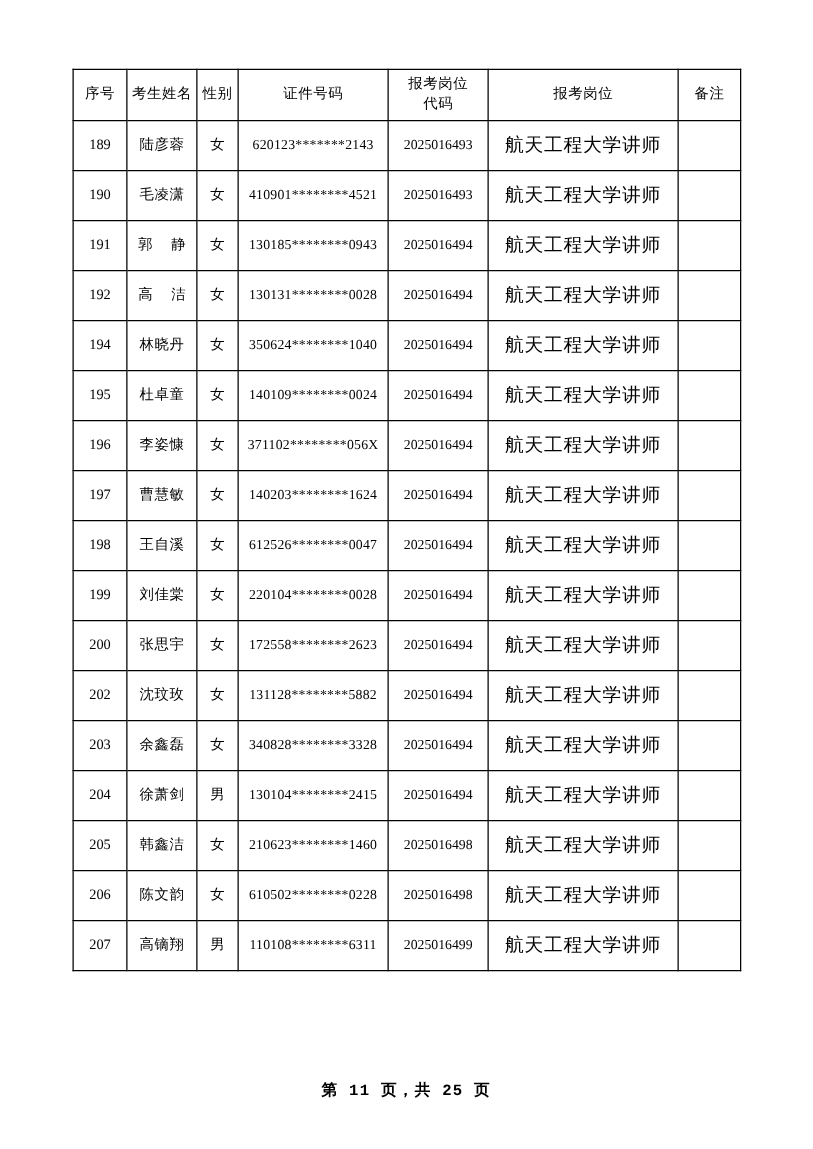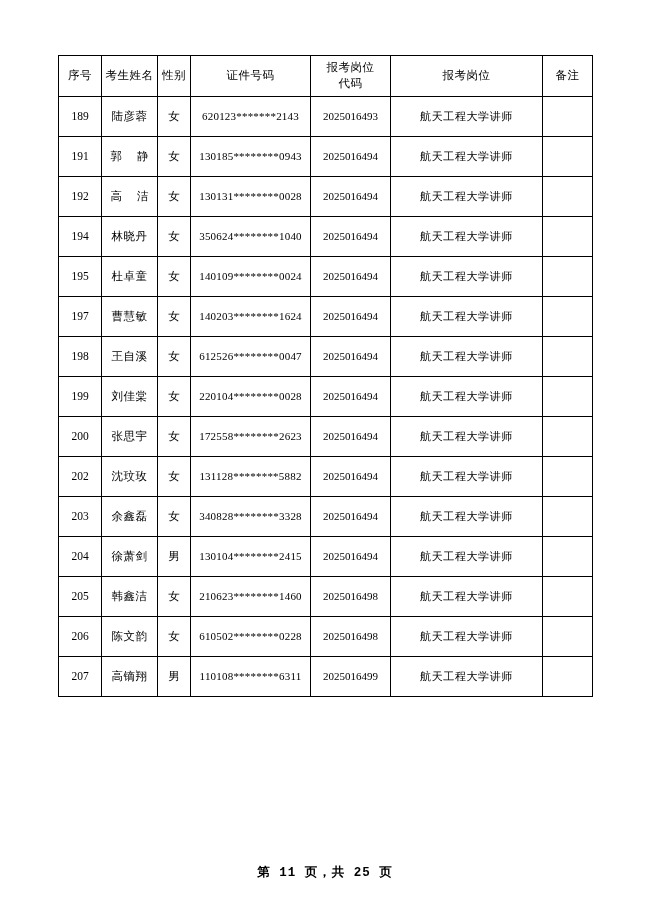--- a/index.html
+++ b/index.html
@@ -75,21 +75,21 @@
     font-size: 11px;
     letter-spacing: 0.2px;
     font-family: "Liberation Serif", "DejaVu Serif", serif;
   }
   .cell-code {
     font-size: 11px;
     font-family: "Liberation Serif", "DejaVu Serif", serif;
     margin-top: 20px;
   }
   .cell-post {
-    font-size: 11px;
+    font-size: 15px;
     letter-spacing: 0.6px;
   }
   .cell-note { }
 
   .footer {
     position: absolute;
     left: 0;
     right: 0;
     bottom: 38px;
     text-align: center;
@@ -132,20 +132,29 @@
       <tr>
         <td class="cell-seq">189</td>
         <td class="cell-name">陆彦蓉</td>
         <td class="cell-sex">女</td>
         <td class="cell-id">620123*******2143</td>
         <td class="cell-code">2025016493</td>
         <td class="cell-post">航天工程大学讲师</td>
         <td class="cell-note"></td>
       </tr>
       <tr>
+        <td class="cell-seq">190</td>
+        <td class="cell-name">毛凌潇</td>
+        <td class="cell-sex">女</td>
+        <td class="cell-id">410901********4521</td>
+        <td class="cell-code">2025016493</td>
+        <td class="cell-post">航天工程大学讲师</td>
+        <td class="cell-note"></td>
+      </tr>
+      <tr>
         <td class="cell-seq">191</td>
         <td class="cell-name spaced">郭 静</td>
         <td class="cell-sex">女</td>
         <td class="cell-id">130185********0943</td>
         <td class="cell-code">2025016494</td>
         <td class="cell-post">航天工程大学讲师</td>
         <td class="cell-note"></td>
       </tr>
       <tr>
         <td class="cell-seq">192</td>
@@ -163,20 +172,29 @@
         <td class="cell-id">350624********1040</td>
         <td class="cell-code">2025016494</td>
         <td class="cell-post">航天工程大学讲师</td>
         <td class="cell-note"></td>
       </tr>
       <tr>
         <td class="cell-seq">195</td>
         <td class="cell-name">杜卓童</td>
         <td class="cell-sex">女</td>
         <td class="cell-id">140109********0024</td>
+        <td class="cell-code">2025016494</td>
+        <td class="cell-post">航天工程大学讲师</td>
+        <td class="cell-note"></td>
+      </tr>
+      <tr>
+        <td class="cell-seq">196</td>
+        <td class="cell-name">李姿慷</td>
+        <td class="cell-sex">女</td>
+        <td class="cell-id">371102********056X</td>
         <td class="cell-code">2025016494</td>
         <td class="cell-post">航天工程大学讲师</td>
         <td class="cell-note"></td>
       </tr>
       <tr>
         <td class="cell-seq">197</td>
         <td class="cell-name">曹慧敏</td>
         <td class="cell-sex">女</td>
         <td class="cell-id">140203********1624</td>
         <td class="cell-code">2025016494</td>

